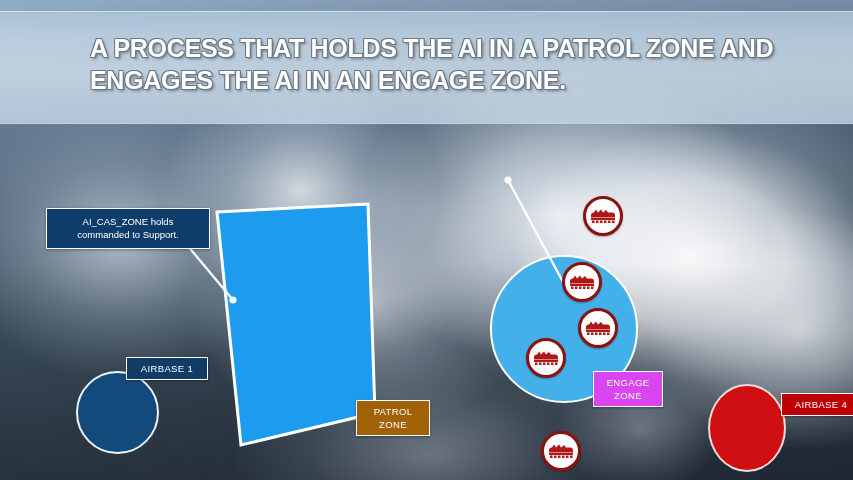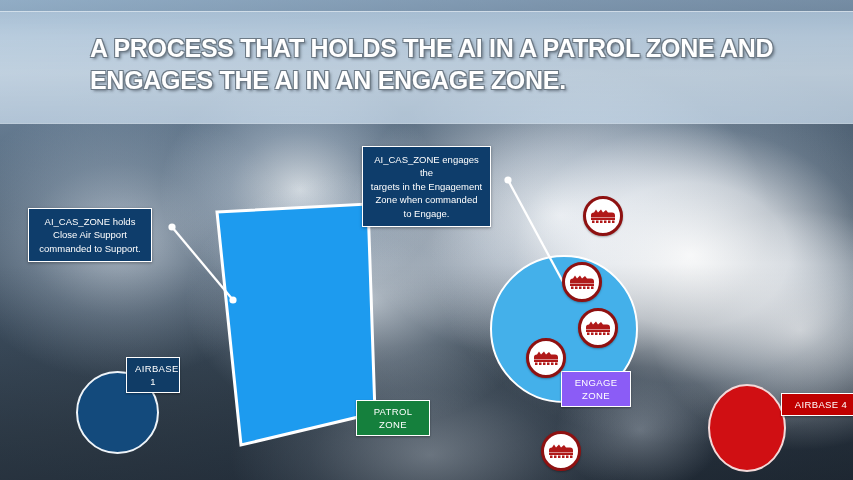--- a/index.html
+++ b/index.html
@@ -105,38 +105,38 @@
     position: absolute;
     background: #0e3d6b;
     border: 1.5px solid #ffffff;
     color: #ffffff;
     text-align: center;
     font-size: 9.5px;
     line-height: 13.4px;
     padding: 6px 7px;
     box-shadow: 0 1px 3px rgba(0,0,0,0.35);
   }
-  #callout-patrol { left: 28px; top: 208px; width: 124px; }
+  #callout-patrol { left: 46px; top: 208px; width: 164px; }
   #callout-engage { left: 362px; top: 146px; width: 129px; }
 
   
   .chip {
     position: absolute;
     border: 1.5px solid #ffffff;
     color: #ffffff;
     text-align: center;
     font-size: 9.5px;
     line-height: 13px;
     letter-spacing: 0.35px;
     padding: 4px 8px;
     box-shadow: 0 1px 2px rgba(0,0,0,0.35);
   }
-  #chip-patrol { left: 356px; top: 400px; width: 74px; background: #15803d; }
-  #chip-engage { left: 561px; top: 371px; width: 70px; background: #8b5cf6; }
-  #chip-airbase1 { left: 126px; top: 357px; width: 54px; background: #103c66; }
+  #chip-patrol { left: 356px; top: 400px; width: 74px; background: #a16207; }
+  #chip-engage { left: 593px; top: 371px; width: 70px; background: #d946ef; }
+  #chip-airbase1 { left: 126px; top: 357px; width: 82px; background: #103c66; }
   #chip-airbase4 { left: 781px; top: 393px; width: 80px; background: #c00000; }
 
   
   .target {
     position: absolute;
     width: 40px; height: 40px;
     border-radius: 50%;
     background: #ffffff;
     border: 3px solid #8e1111;
     display: flex;
@@ -180,30 +180,23 @@
     <line x1="172" y1="227" x2="233" y2="300" stroke="#ffffff" stroke-width="2.3"></line>
     <circle cx="172" cy="227" r="3.6" fill="#ffffff"></circle>
     <circle cx="233" cy="300" r="3.6" fill="#ffffff"></circle>
 
     <line x1="508" y1="180" x2="563" y2="282" stroke="#ffffff" stroke-width="2.3"></line>
     <circle cx="508" cy="180" r="3.6" fill="#ffffff"></circle>
   </svg>
 
   <div class="callout" id="callout-patrol">
     <div>AI_CAS_ZONE holds</div>
-    <div>Close Air Support</div>
     <div>commanded to Support.</div>
   </div>
 
-  <div class="callout" id="callout-engage">
-    <div>AI_CAS_ZONE engages the</div>
-    <div>targets in the Engagement</div>
-    <div>Zone when commanded</div>
-    <div>to Engage.</div>
-  </div>
 
   <div class="chip" id="chip-patrol">
     <div>PATROL</div>
     <div>ZONE</div>
   </div>
 
   <div class="chip" id="chip-engage">
     <div>ENGAGE</div>
     <div>ZONE</div>
   </div>

